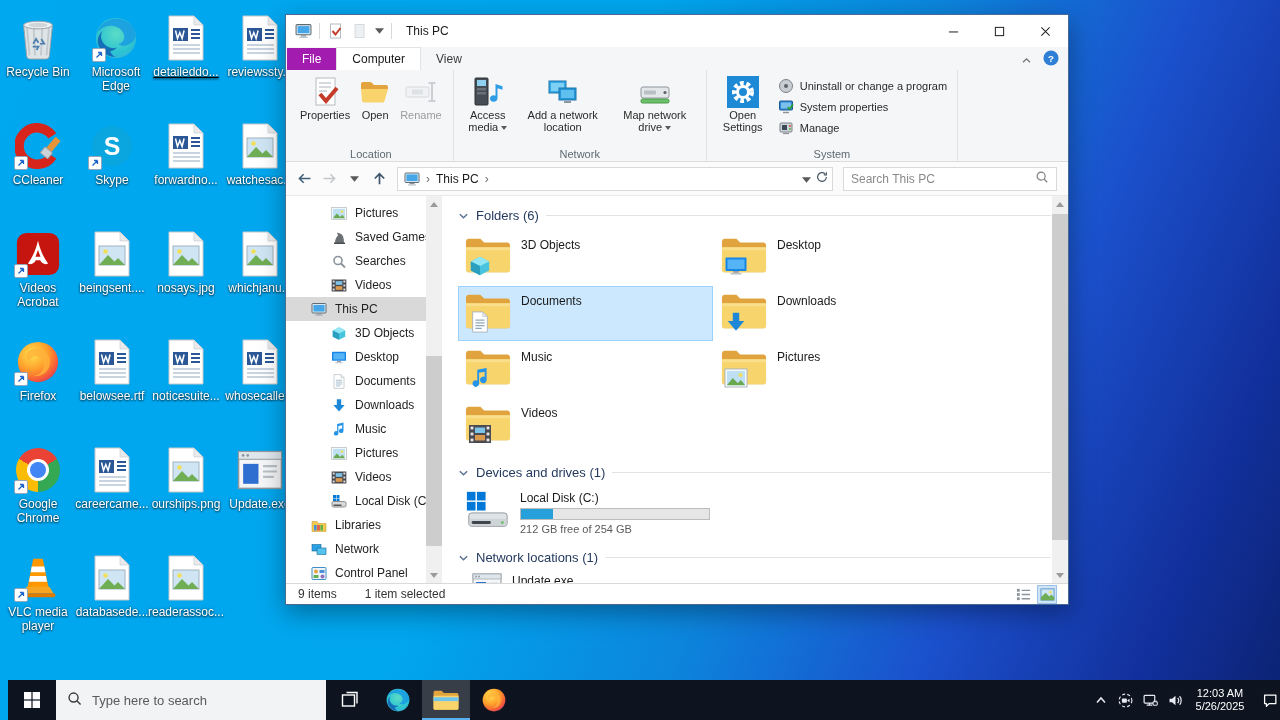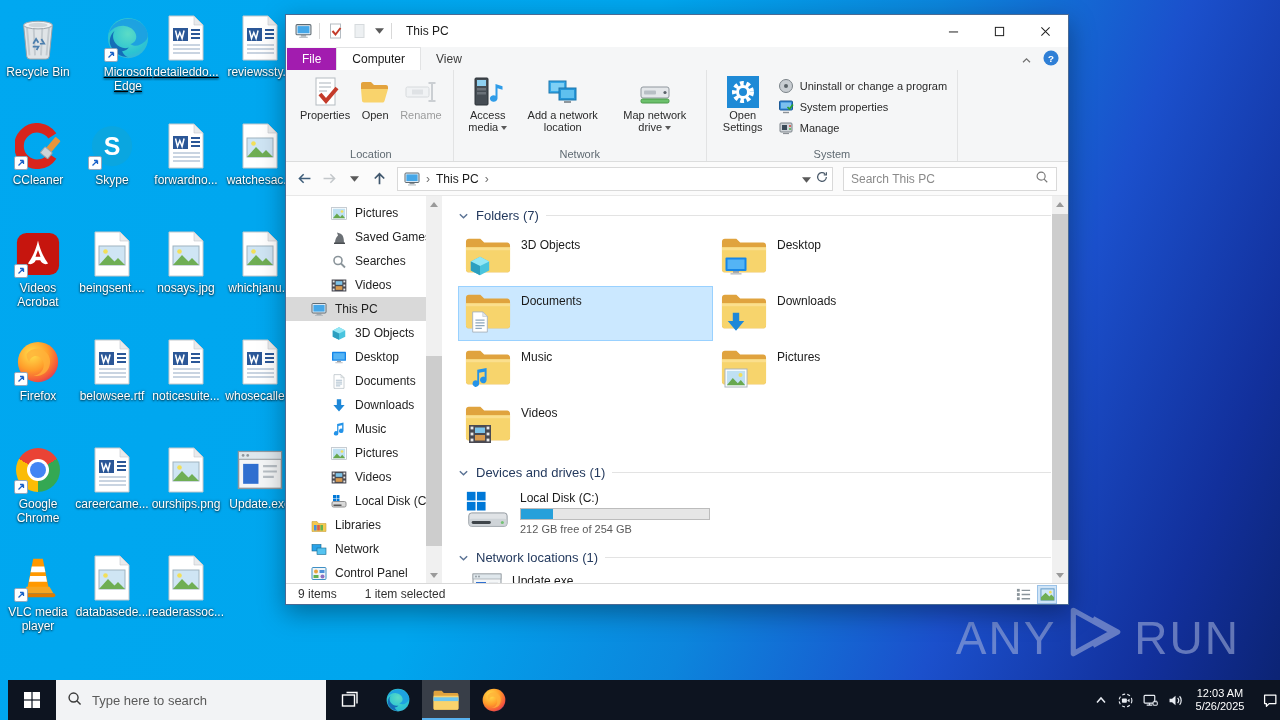--- a/index.html
+++ b/index.html
@@ -164,21 +164,21 @@
             <path d="M10.5 13.5l2.6 28.6M17.5 13.5l1.4 28.6M26.5 13.5l-1.4 28.6M33.5 13.5l-2.6 28.6" stroke="#c3cacf" stroke-width="2"></path>
             <ellipse cx="22" cy="10.5" rx="15" ry="4" fill="#eef1f3" stroke="#97a1a8"></ellipse>
             <ellipse cx="22" cy="10.5" rx="10" ry="2.4" fill="#cfd6da"></ellipse>
             <g stroke="#4c7fae" stroke-width="1.8" fill="none">
               <path d="M17 30l3-5 2.5 4M25.5 25l3 5h-4.5M16.5 33h6l-2 3.5"></path>
             </g>
           </svg>
         </span>
         <span class="dlabel" data-name="desktop-icon-label">Recycle Bin</span>
       </div>
-      <div class="desk-icon" data-name="desktop-icon-microsoft-edge" style="left: 92px; top: 14px; text-decoration: underline;">
+      <div class="desk-icon" data-name="desktop-icon-microsoft-edge" style="left: 80px; top: 14px;">
         <span class="dicon" data-name="edge-icon">
           <svg viewBox="0 0 48 48">
             <defs>
               <radialGradient id="edg2" cx=".5" cy=".4" r=".8">
                 <stop offset="0" stop-color="#5bdcc6"></stop>
                 <stop offset=".6" stop-color="#2bc3d2"></stop>
                 <stop offset="1" stop-color="#49a1e0"></stop>
               </radialGradient>
             </defs>
             <circle cx="24" cy="24" r="21" fill="url(#edg2)"></circle>
@@ -471,28 +471,20 @@
             <path d="M28 1l9 9h-9z" fill="#e8eaec" stroke="#c4c8cc" stroke-width=".6"></path>
             <rect x="7" y="15" width="26" height="19" fill="#cfe5f4" stroke="#9fb3c0"></rect>
             <path d="M7 34l9-10 6.5 6.5L26 27l7 7z" fill="#6fae54"></path>
             <circle cx="13.5" cy="20.5" r="2.3" fill="#f2df59"></circle>
           </svg>
         </span>
         <span class="dlabel" data-name="desktop-icon-label">readerassoc...</span>
       </div>
     </div>
 
-  <div class="watermark" data-name="anyrun-watermark">
-    <span data-name="watermark-text-any">ANY</span>
-    <span data-name="anyrun-logo-icon"><svg viewBox="0 0 60 52">
-          <path d="M9 5l38 21L9 47z" fill="none" stroke="currentColor" stroke-width="5" stroke-linejoin="round"></path>
-          <path d="M28 13l24 13-24 13" fill="none" stroke="currentColor" stroke-width="5" stroke-linejoin="round"></path>
-        </svg></span>
-    <span data-name="watermark-text-run">RUN</span>
-  </div>
 
   <div class="window" data-name="file-explorer-window">
 
     <div class="titlebar" data-name="titlebar">
       <div class="qat" data-name="quick-access-toolbar">
         <span class="qat-ic" data-name="this-pc-icon">
             <svg viewBox="0 0 16 14">
               <rect x="1" y="1" width="14" height="9.5" rx="1" fill="#e8eff5" stroke="#5f6b73"></rect>
               <rect x="2.4" y="2.4" width="11.2" height="6.7" fill="#45a7e8"></rect>
               <rect x="5.5" y="11" width="5" height="1.2" fill="#8a949a"></rect>
@@ -927,21 +919,21 @@
       </div>
 
       <div class="content" data-name="items-view">
         <div class="content-inner">
           <div class="sec-h" data-name="section-folders-header">
             <span class="schev" data-name="collapse-section-icon">
                 <svg viewBox="0 0 12 8">
                   <path d="M2 2l4 4 4-4" stroke="#5a7294" stroke-width="1.5" fill="none"></path>
                 </svg>
               </span>
-            <span class="sec-title" data-name="section-title">Folders (7)</span>
+            <span class="sec-title" data-name="section-title">Folders (6)</span>
             <span class="sec-rule" data-name="divider"></span>
           </div>
           <div class="tiles" id="folders-grid" data-name="folders-grid">
               <div class="tile" data-name="folder-tile-3d-objects">
                 <span class="tile-ico" data-name="folder-icon"><span class="base"><svg viewBox="0 0 48 42">
                       <path d="M1 7c0-1.7 1.3-3 3-3h12l4 4h24c1.7 0 3 1.3 3 3v25c0 1.7-1.3 3-3 3H4c-1.7 0-3-1.3-3-3z" fill="#e0a33e"></path>
                       <path d="M1 13h46v23c0 1.7-1.3 3-3 3H4c-1.7 0-3-1.3-3-3z" fill="#f7d46c"></path>
                       <path d="M1 13h46v3H1z" fill="#fce49b" opacity=".7"></path>
                     </svg></span><span class="overlay" data-name="3d-objects-overlay-icon">
                     <svg viewBox="0 0 24 24">

